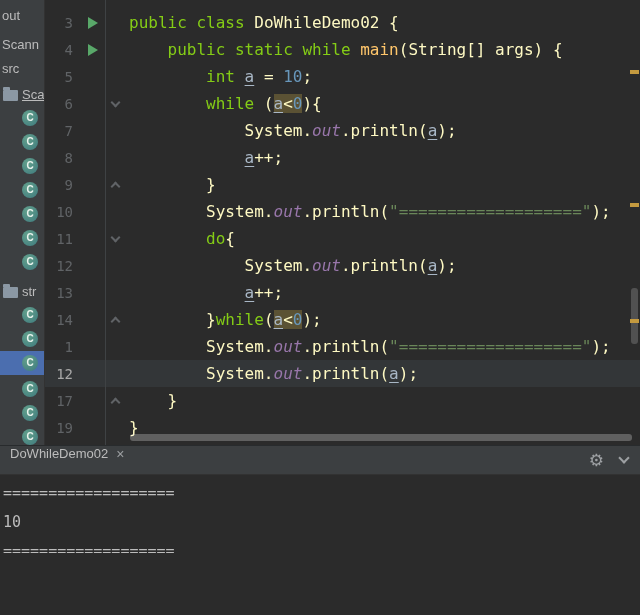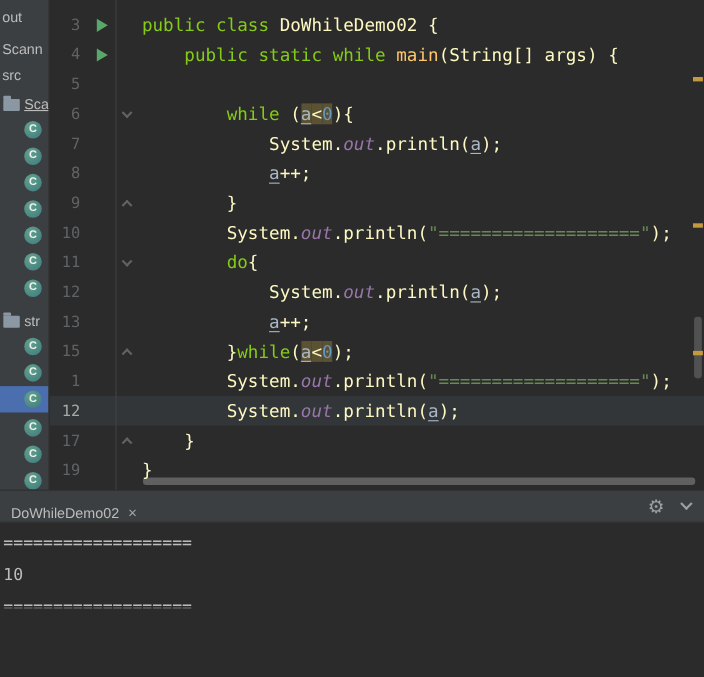--- a/index.html
+++ b/index.html
@@ -40,21 +40,21 @@
   .chev-down{transform:rotate(45deg);margin-top:-3px}
   .chev-up{transform:rotate(-135deg);margin-top:3px}
 
   .stripe{position:absolute;right:1px;width:9px;height:4px;background:#c49a3f}
   .vthumb{position:absolute;right:2px;top:288px;height:56px;width:7px;background:rgba(255,255,255,.18);border-radius:3px}
   .hthumb{position:absolute;bottom:4px;left:85px;right:8px;height:7px;background:rgba(255,255,255,.25);border-radius:3px}
 
   
   .runpanel{flex:1;display:flex;flex-direction:column;background:#2b2b2b;min-height:0}
   .tabbar{height:30px;background:#3c3f41;display:flex;align-items:center;border-top:1px solid #282b2d;border-bottom:1px solid #323232;flex:none}
-  .tab{display:flex;align-items:flex-end;gap:8px;padding:0 10px;height:100%;color:#bcbcbc;font-size:13px}
+  .tab{display:flex;align-items:flex-start;gap:8px;padding:0 10px;height:100%;color:#bcbcbc;font-size:13px}
   .tab-close{color:#9da0a3;font-size:14px;cursor:default}
   .tabbar-spacer{flex:1}
   .gear{color:#9da0a3;font-size:17px;margin-right:16px;line-height:1}
   .hide-wrap{margin-right:12px;display:flex;align-items:center}
   .hide-wrap .chev{border-color:#9da0a3;width:8px;height:8px;margin-top:-4px;transform:rotate(45deg)}
   .console{flex:1;padding:4px 0 0 3px;font:15px/29px "DejaVu Sans Mono",monospace;color:#bcbcbc;overflow:hidden;white-space:pre}
   .cline .sel{background:#4a4d4f;padding:2px 4px 2px 0}
 </style>
 </head>
 <body>
@@ -134,20 +134,21 @@
             <span class="licon">
               <span class="run-tri"></span>
             </span>
             <span class="lfold"></span>
             <span class="lcode"><span class="tk-pl">    </span><span class="tk-kw">public</span><span class="tk-pl"> </span><span class="tk-kw">static</span><span class="tk-pl"> </span><span class="tk-kw">while</span><span class="tk-pl"> </span><span class="tk-fn">main</span><span class="tk-pl">(String[] args) {</span></span>
           </div>
           <div class="eline">
             <span class="lnum">5</span>
             <span class="licon"></span>
             <span class="lfold"></span>
+            <span class="lcode"><span class="tk-pl">        </span><span class="tk-kw">int</span><span class="tk-pl"> </span><span class="tk-vu">a</span><span class="tk-pl"> = </span><span class="tk-num">10</span><span class="tk-pl">;</span></span>
           </div>
           <div class="eline">
             <span class="lnum">6</span>
             <span class="licon"></span>
             <span class="lfold">
               <span class="chev chev-down"></span>
             </span>
             <span class="lcode"><span class="tk-pl">        </span><span class="tk-kw">while</span><span class="tk-pl"> (</span><span class="tk-vu tk-hl">a</span><span class="tk-pl tk-hl">&lt;</span><span class="tk-num tk-hl">0</span><span class="tk-pl">){</span></span>
           </div>
           <div class="eline">
@@ -190,21 +191,21 @@
             <span class="lfold"></span>
             <span class="lcode"><span class="tk-pl">            System.</span><span class="tk-fd">out</span><span class="tk-pl">.println(</span><span class="tk-vu">a</span><span class="tk-pl">);</span></span>
           </div>
           <div class="eline">
             <span class="lnum">13</span>
             <span class="licon"></span>
             <span class="lfold"></span>
             <span class="lcode"><span class="tk-pl">            </span><span class="tk-vu">a</span><span class="tk-pl">++;</span></span>
           </div>
           <div class="eline">
-            <span class="lnum">15</span>
+            <span class="lnum">14</span>
             <span class="licon"></span>
             <span class="lfold">
               <span class="chev chev-up"></span>
             </span>
             <span class="lcode"><span class="tk-pl">        }</span><span class="tk-kw">while</span><span class="tk-pl">(</span><span class="tk-vu tk-hl">a</span><span class="tk-pl tk-hl">&lt;</span><span class="tk-num tk-hl">0</span><span class="tk-pl">);</span></span>
           </div>
           <div class="eline">
             <span class="lnum">1</span>
             <span class="licon"></span>
             <span class="lfold"></span>

